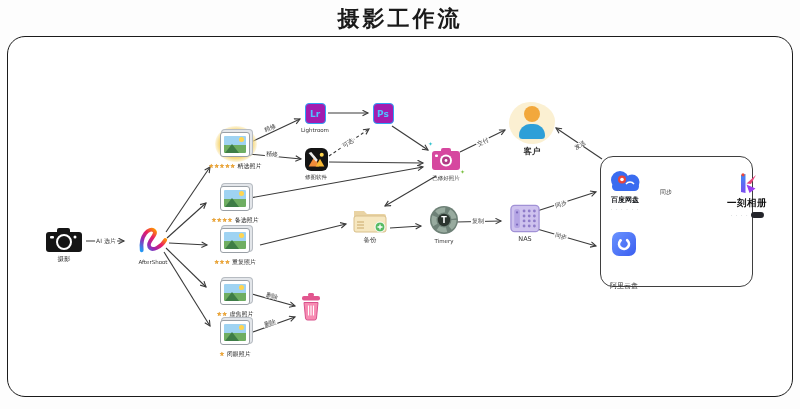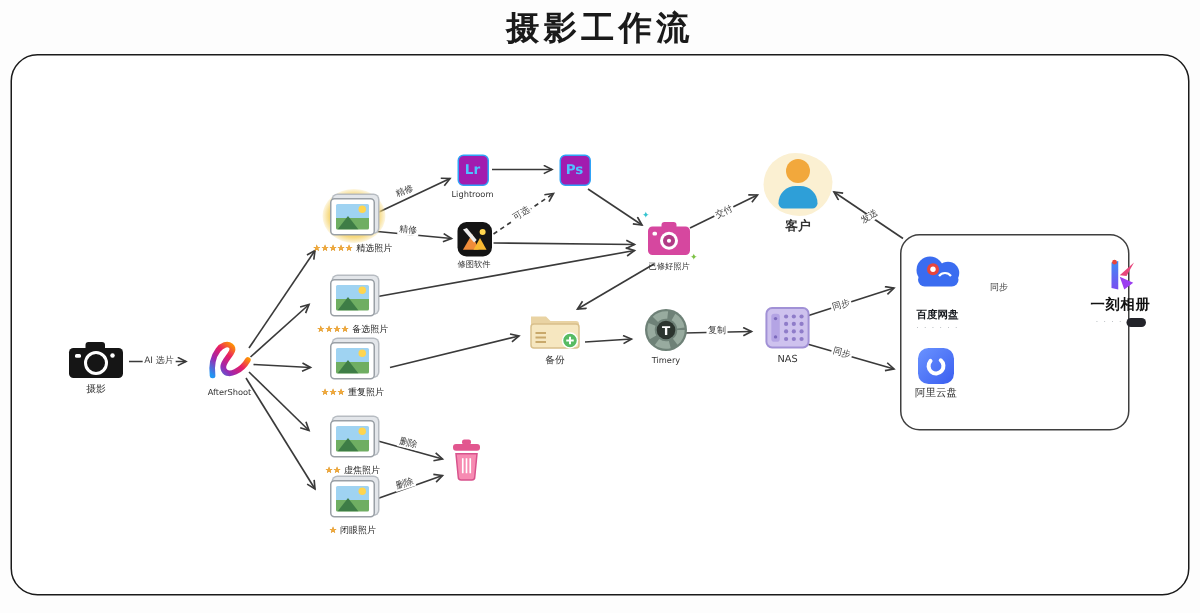--- a/index.html
+++ b/index.html
@@ -41,21 +41,21 @@
   .clienthead{position:absolute;left:15px;top:4px;width:16px;height:16px;border-radius:50%;background:#f2a83c;}
   .clientbody{position:absolute;left:10px;top:22px;width:26px;height:15px;background:#2e9fd8;
       border-radius:13px 13px 4px 4px;}
   
   .groupbox{position:absolute;left:600px;top:156px;width:151px;height:129px;z-index:2;
       border:1.3px solid #3f3f3f;border-radius:13px;background:#fff;}
   .yikecap{display:flex;align-items:center;gap:2px;margin-top:2px;}
   .yikecap .cap{font-size:5px;color:#9aa0a6;letter-spacing:1px;line-height:1;}
   .pill{width:13px;height:6px;border-radius:3px;background:#23242a;}
   .cap-b{font-size:5px;color:#9aa0a6;letter-spacing:1px;line-height:1;margin-top:2px;}
-  .baidu-name{font-size:7px;font-weight:600;color:#15181d;margin-top:10px;}
+  .baidu-name{font-size:7px;font-weight:600;color:#15181d;margin-top:0;}
   .yike-name{font-size:9.5px;font-weight:800;color:#111;margin-top:2px;letter-spacing:0.5px;}
   .ali-tile{width:24px;height:24px;border-radius:7px;background:linear-gradient(135deg,#6a93ff,#3a5ef0);
       display:flex;align-items:center;justify-content:center;}
   .sparkle{position:absolute;font-size:6px;line-height:1;z-index:4;}
 </style>
 </head>
 <body>
 
 <div class="stage">
 
@@ -324,21 +324,21 @@
       <polygon points="10.5,11.5 20,3 15,12" fill="#e8467c"></polygon>
       <polygon points="10.5,12.5 19.5,16.5 13.5,21" fill="#9b3df0"></polygon>
     </svg>
     <div class="yike-name">一刻相册</div>
     <div class="yikecap">
       <span class="cap">· · · ·</span>
       <span class="pill"></span>
     </div>
   </div>
 
-  <div class="node" style="left:600px;top:232px;width:48px;">
+  <div class="node" style="left:600px;top:232px;width:48px;gap:24px;">
     <div class="ali-tile">
       <svg width="18" height="18" viewBox="0 0 20 20">
         <circle cx="10" cy="10" r="5.5" fill="none" stroke="#fff" stroke-width="3" stroke-dasharray="26 9" stroke-linecap="round" transform="rotate(-50 10 10)"></circle>
       </svg>
     </div>
     <div class="nl" style="font-size:7px;">阿里云盘</div>
   </div>
 
   <div class="node" style="left:296px;top:292px;width:30px;">
     <svg width="24" height="29" viewBox="0 0 24 29">

